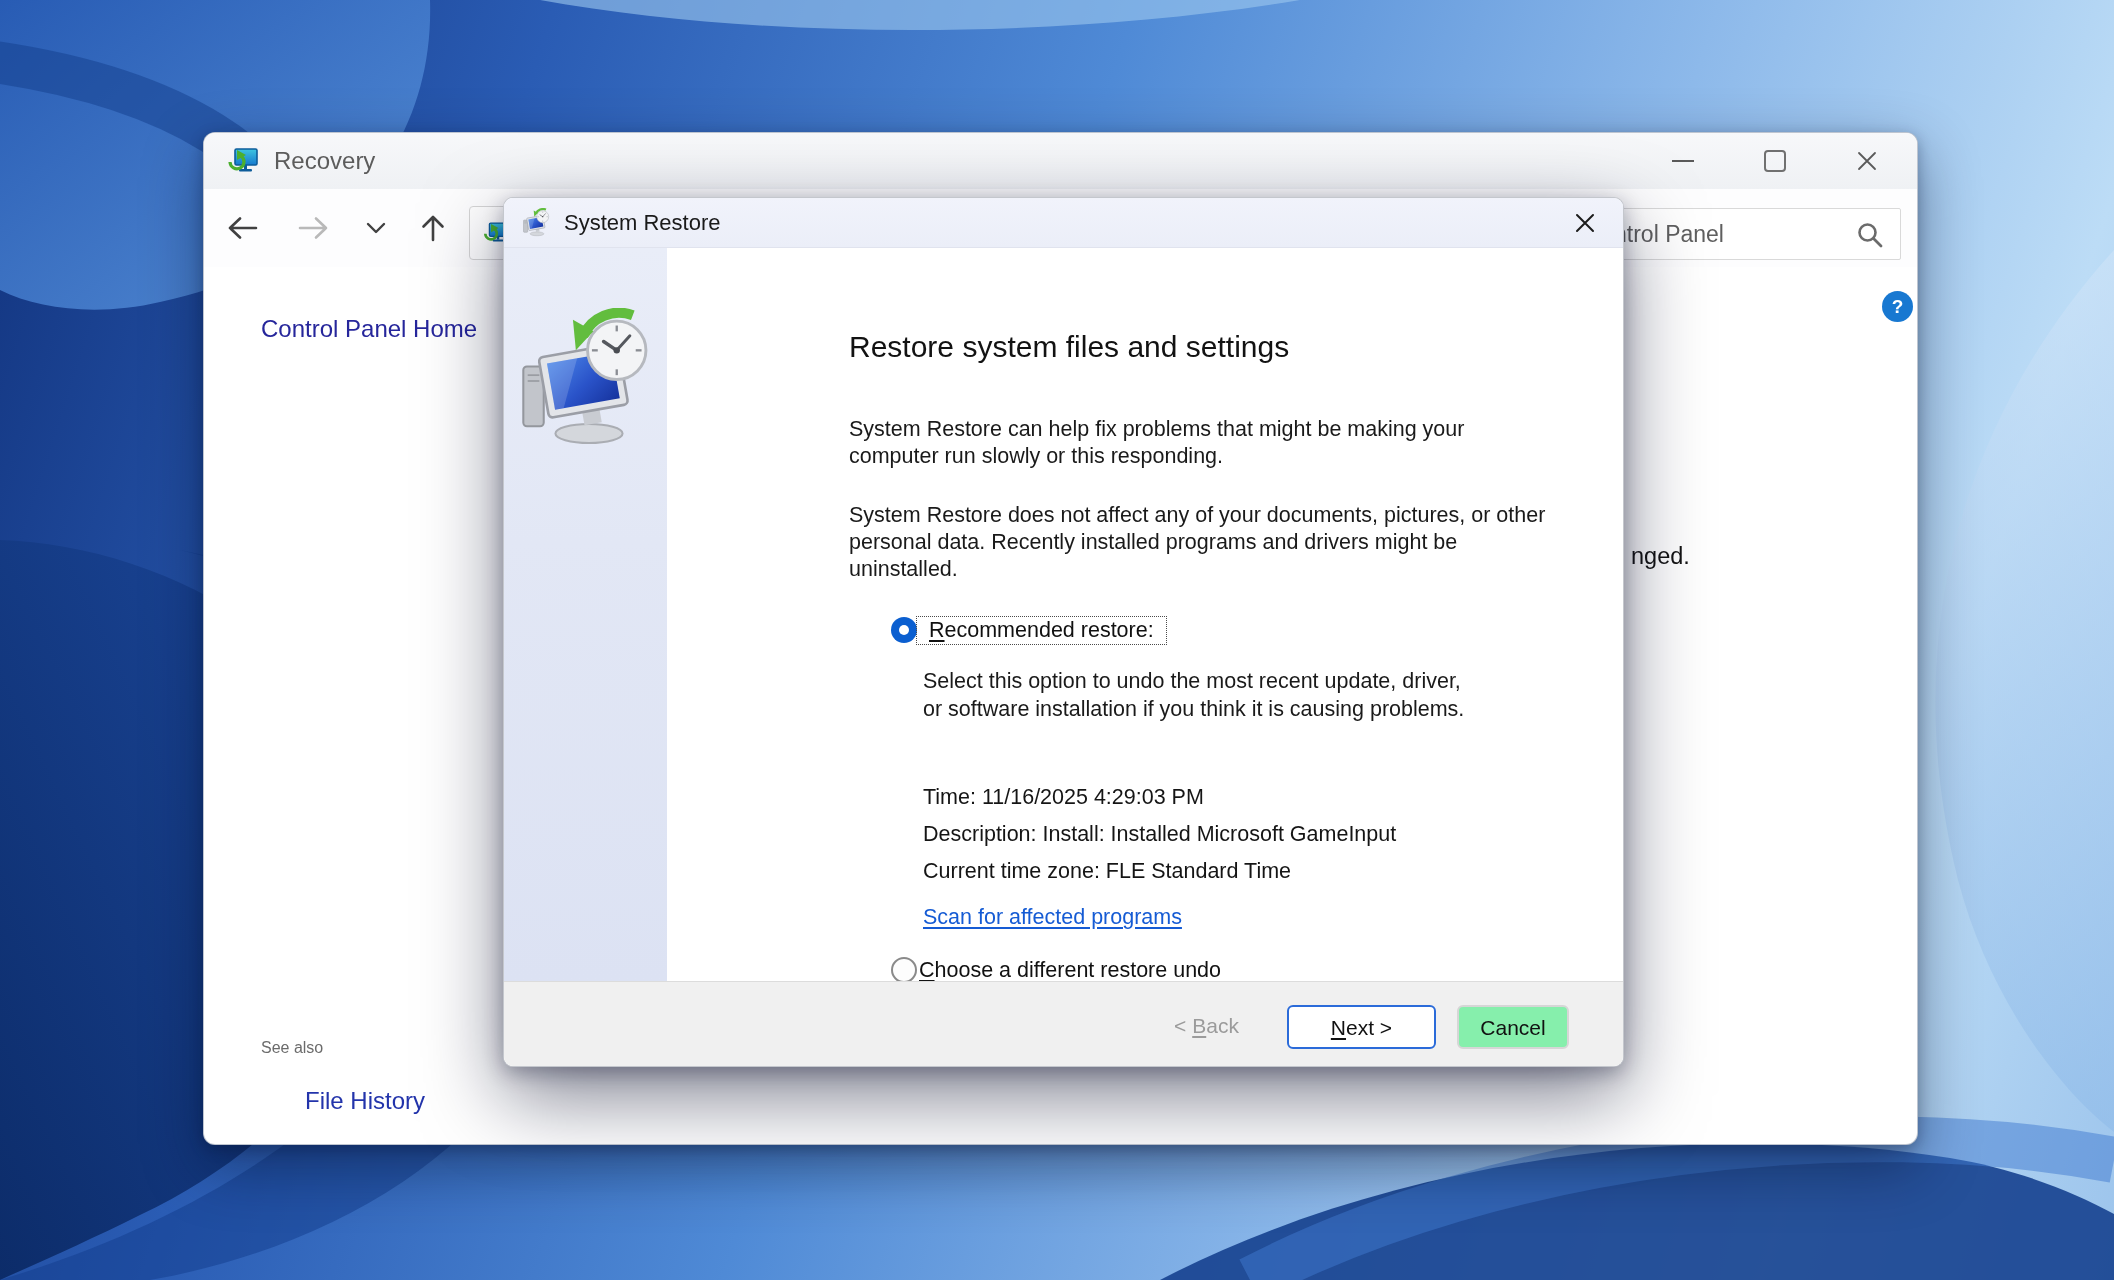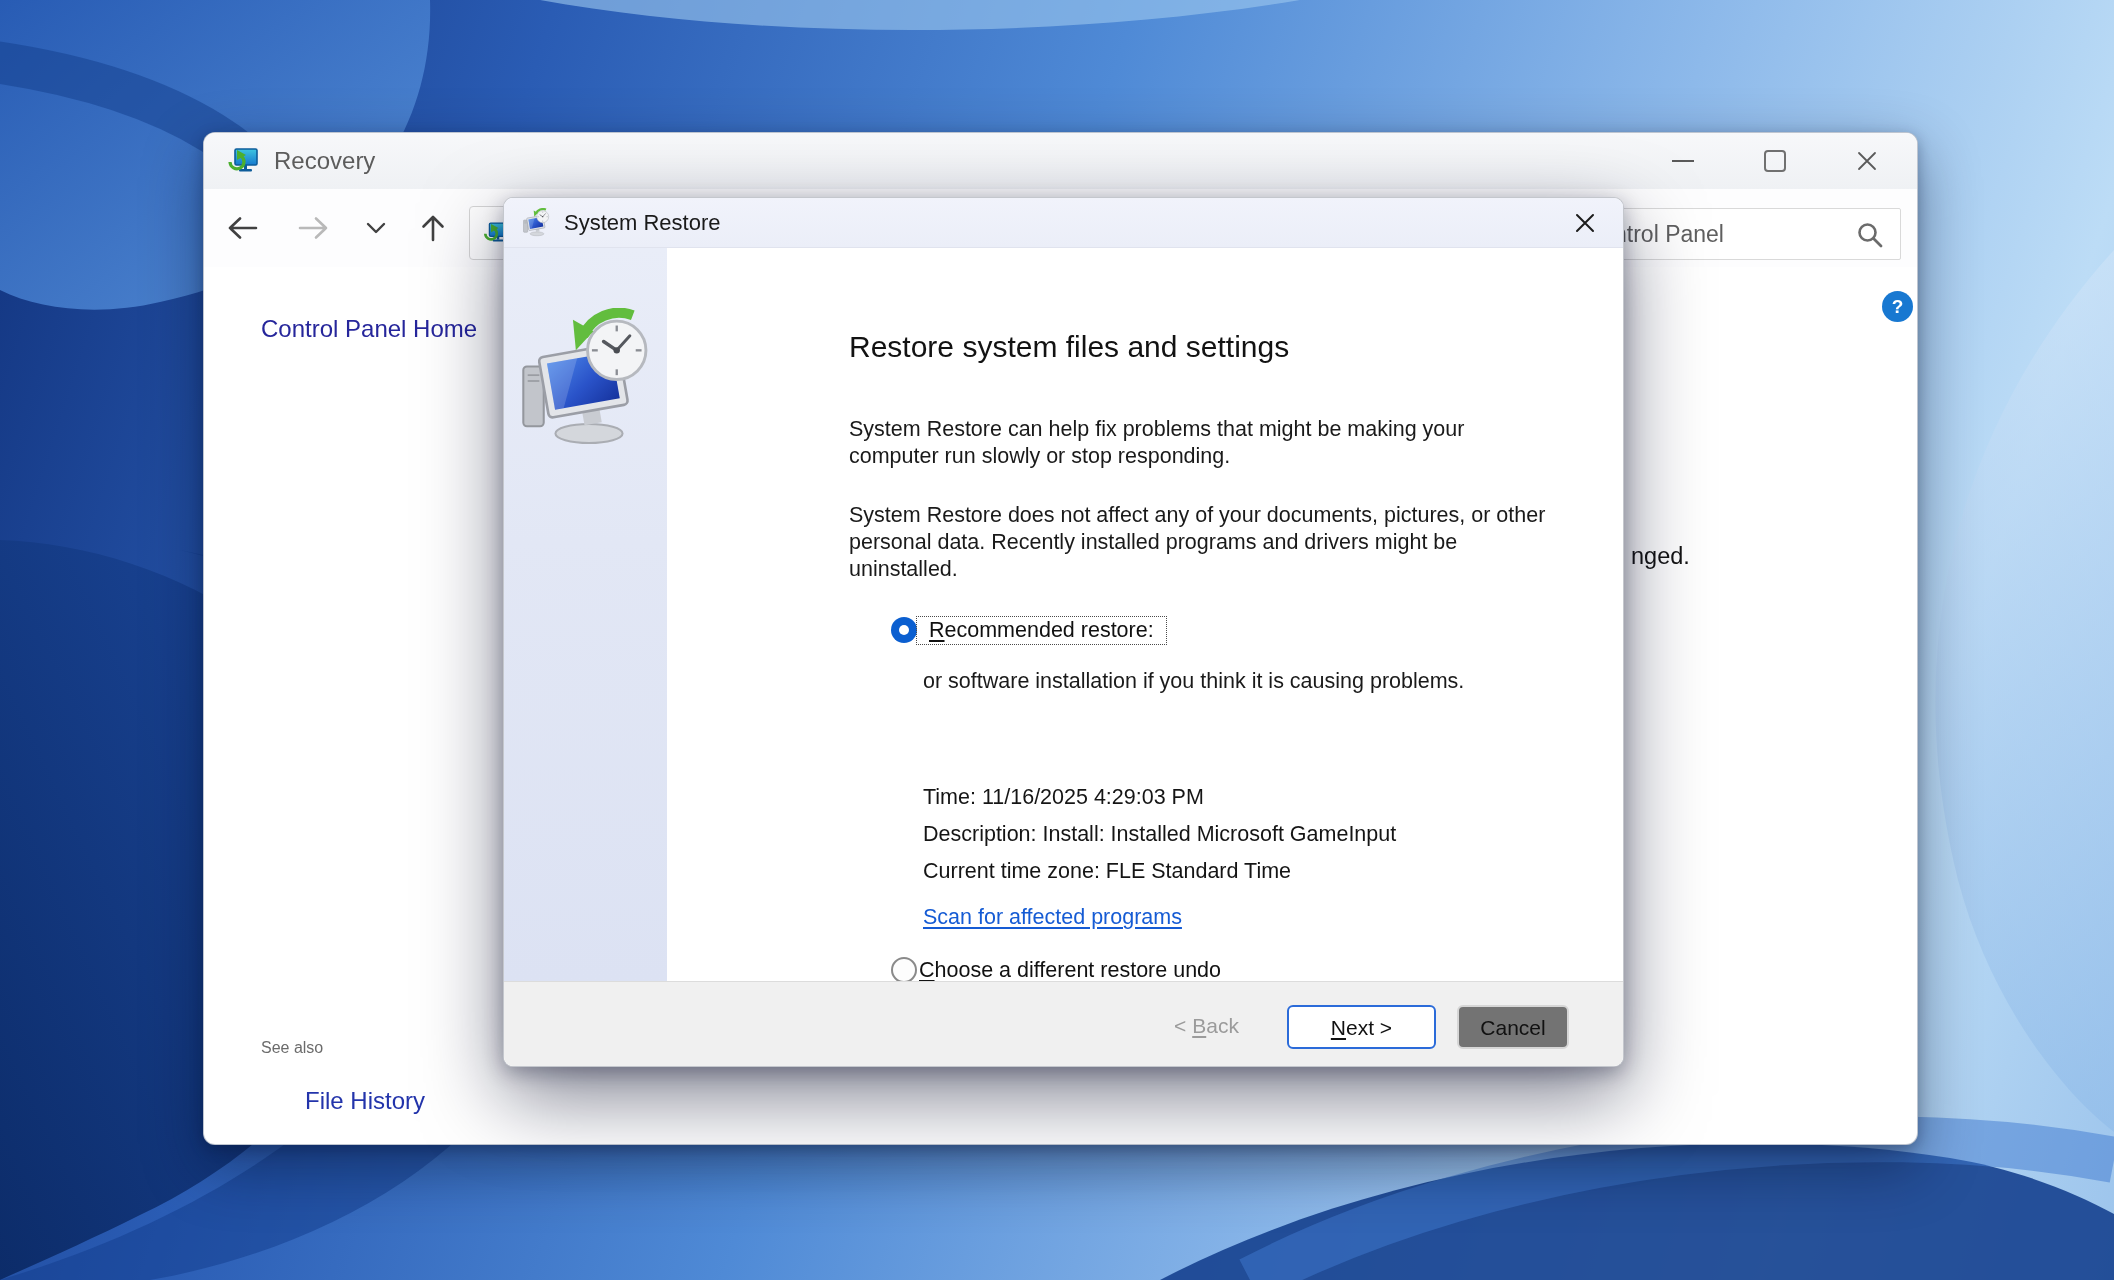--- a/index.html
+++ b/index.html
@@ -110,21 +110,21 @@
   .dlg-footer{
     position:absolute;left:0;top:783px;width:100%;height:85px;
     background:#f0f0f0;border-top:1px solid #dcdcdc;box-sizing:border-box;
   }
   .btn{
     position:absolute;top:23px;height:44px;line-height:42px;text-align:center;
     font-size:21px;color:#111;border-radius:6px;box-sizing:border-box;white-space:nowrap;
   }
   .btn-back{left:628px;width:149px;color:#9b9b9b;background:transparent;border:none;}
   .btn-next{left:783px;width:149px;background:#fff;border:2px solid #2b6bd9;}
-  .btn-cancel{left:953px;width:112px;background:#737373;border:2px solid #d6d6d6;}
+  .btn-cancel{left:953px;width:112px;background:#86efac;border:2px solid #d6d6d6;}
 </style>
 </head>
 <body>
 
 <div id="wallpaper" class="abs">
   <svg viewBox="0 0 2114 1280" preserveAspectRatio="none">
     <defs>
       <linearGradient id="petalDark" x1="0" y1="1" x2="1" y2="0">
         <stop offset="0" stop-color="#0b2a66"></stop>
           <stop offset="1" stop-color="#1d4aa0"></stop>
@@ -280,35 +280,36 @@
           <polygon points="39,8 53,16 41,29" fill="#62bd3e"></polygon>
         </symbol>
         <use href="#sr-art"></use>
       </svg>
     </div>
 
     <div class="abs dlg-heading">Restore system files and settings</div>
 
     <div class="abs para1">
       <div class="body-line">System Restore can help fix problems that might be making your</div>
-      <div class="body-line">computer run slowly or stop responding.</div>
+      <div class="body-line">computer run slowly or this responding.</div>
     </div>
 
     <div class="abs para2">
       <div class="body-line">System Restore does not affect any of your documents, pictures, or other</div>
       <div class="body-line">personal data. Recently installed programs and drivers might be</div>
       <div class="body-line">uninstalled.</div>
     </div>
 
     <div class="abs radio radio1 on">
         <div class="dot"></div>
       </div>
     <div class="abs label1 radio-label"><span class="ak">R</span><span>ecommended restore:</span></div>
 
     <div class="abs opt-desc">
+      <div class="body-line">Select this option to undo the most recent update, driver,</div>
       <div class="body-line">or software installation if you think it is causing problems.</div>
     </div>
 
     <div class="detail-line d-time">Time: 11/16/2025 4:29:03 PM</div>
     <div class="detail-line d-desc">Description: Install: Installed Microsoft GameInput</div>
     <div class="detail-line d-zone">Current time zone: FLE Standard Time</div>
 
     <div class="abs scan-link">Scan for affected programs</div>
 
     <div class="abs radio radio2 off"></div>

